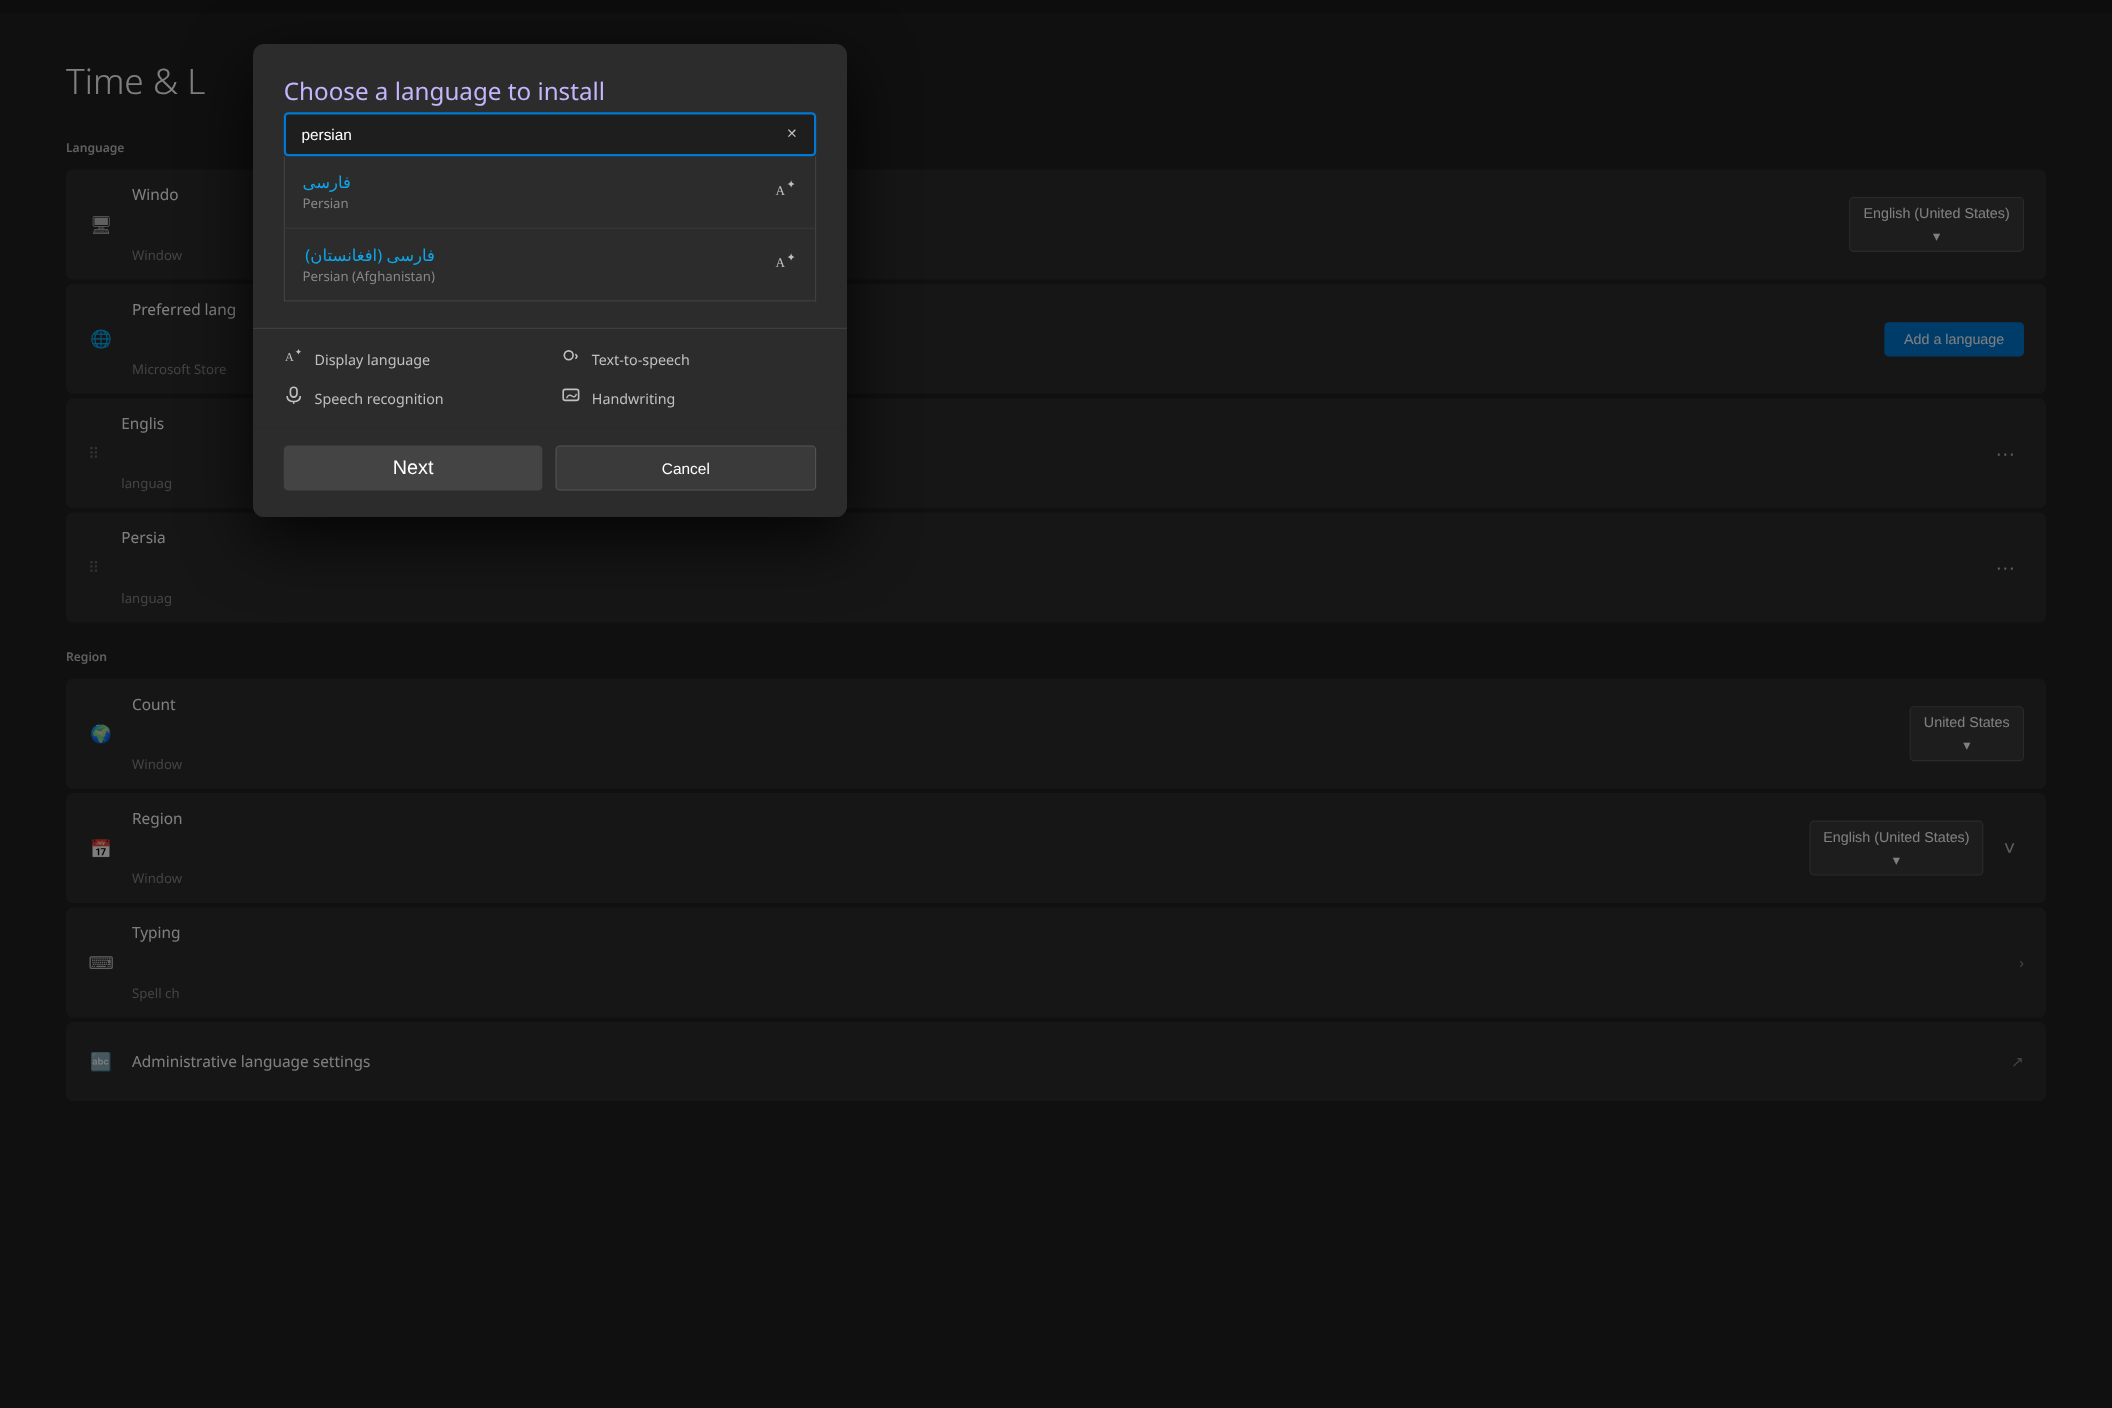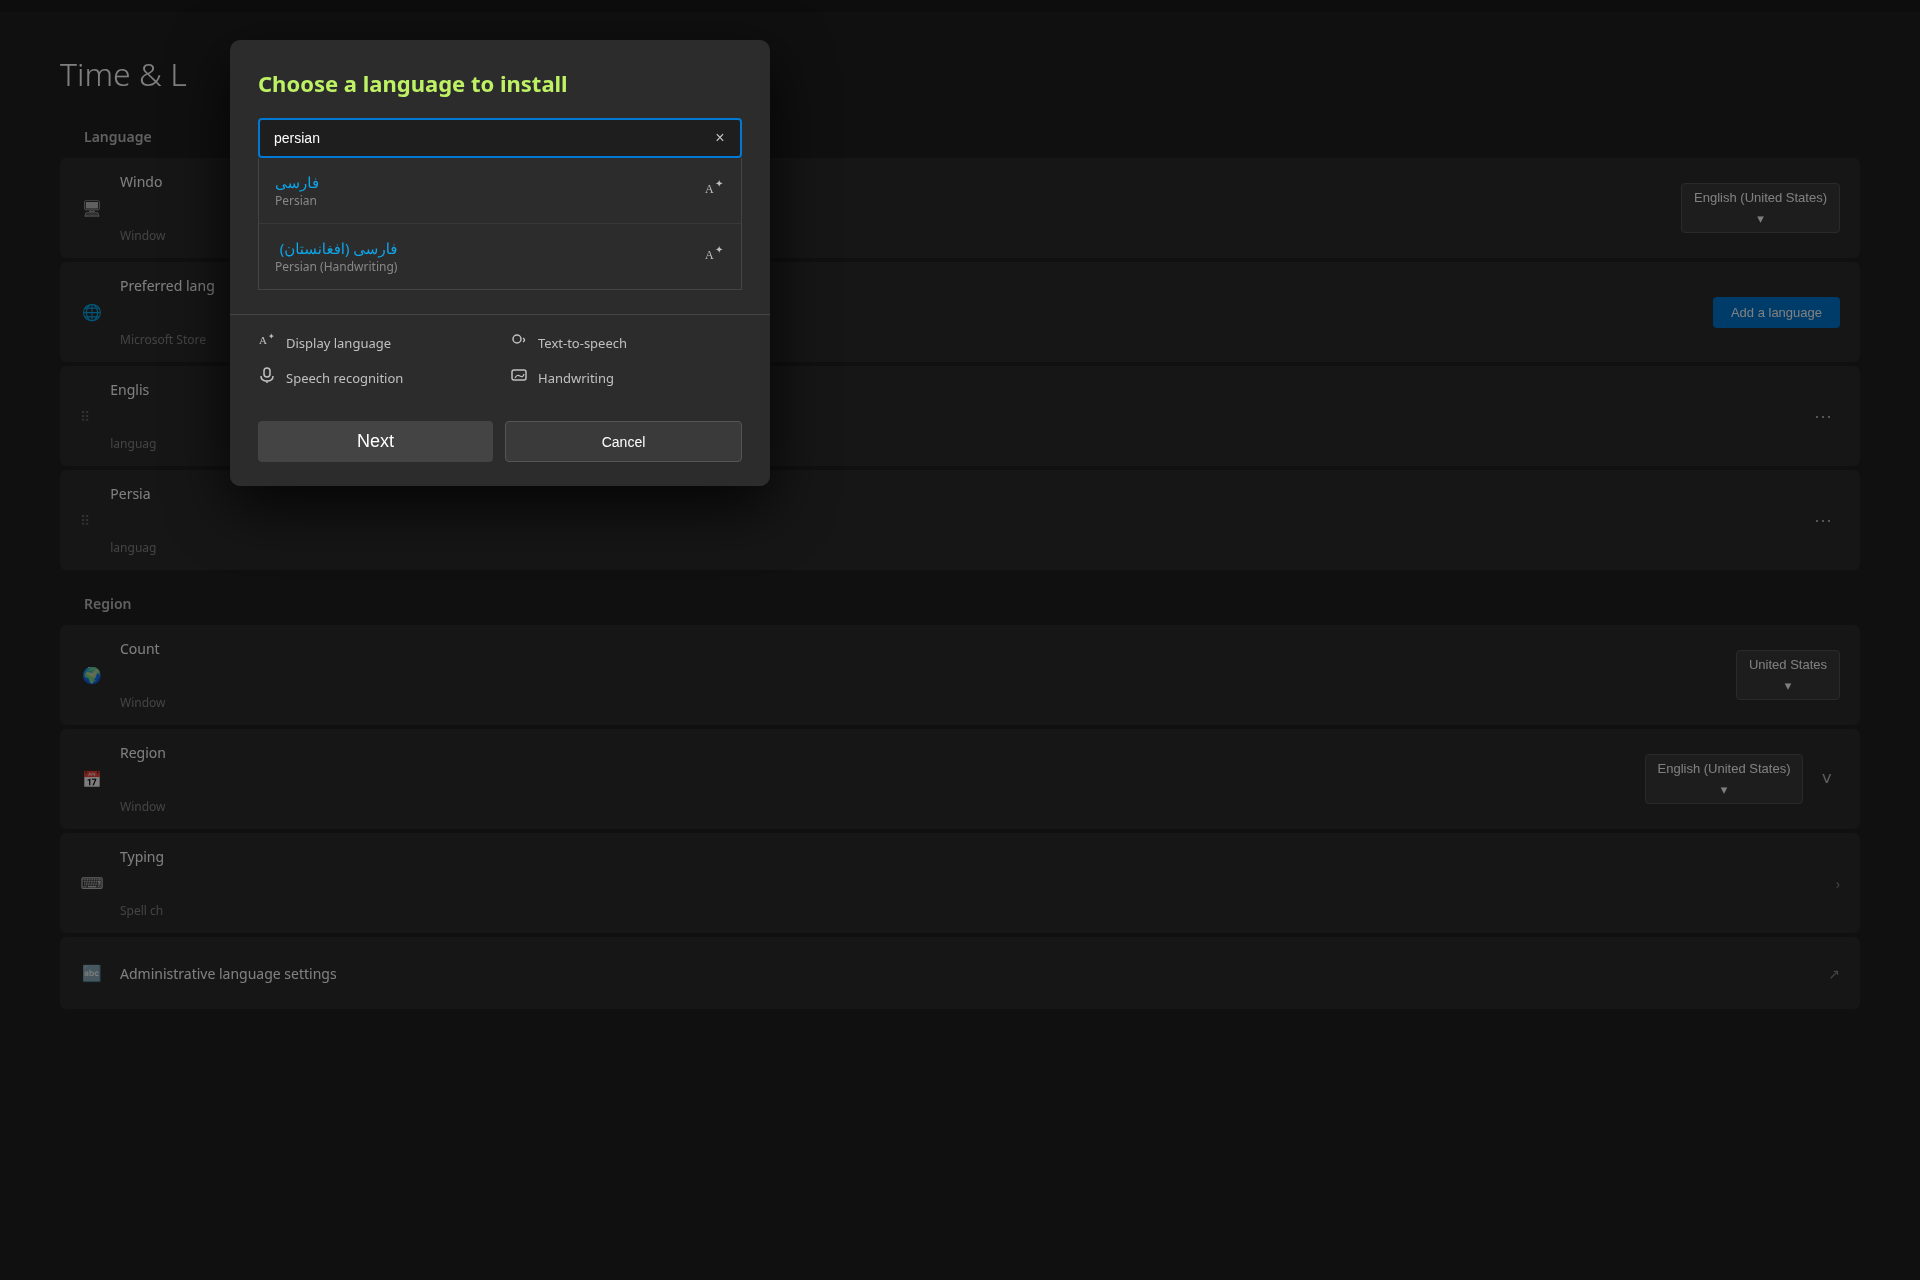--- a/index.html
+++ b/index.html
@@ -45,26 +45,25 @@
       background: #202020;
       padding: 40px 60px;
     }
     .settings-title {
       font-size: 32px;
       font-weight: 300;
       color: #ffffff;
       margin-bottom: 32px;
     }
     .section-label {
-      font-size: 14px;
+      font-size: 11px;
       font-weight: 600;
       color: #c0c0c0;
       margin-bottom: 12px;
       margin-top: 24px;
-      margin-left: 24px;
     }
     .settings-row {
       display: flex;
       align-items: center;
       background: #2d2d2d;
       border-radius: 6px;
       padding: 14px 20px;
       margin-bottom: 4px;
       min-height: 72px;
       justify-content: space-between;
@@ -176,23 +175,23 @@
       border-radius: 10px;
       z-index: 20;
       overflow: hidden;
       box-shadow: 0 20px 60px rgba(0,0,0,0.8);
     }
     .dialog-content {
       padding: 28px 28px 24px;
     }
     .dialog-title {
       font-size: 22px;
-      font-weight: 700;
-      color: #bef264;
-      margin-bottom: 20px;
+      font-weight: 400;
+      color: #c4b5fd;
+      margin-bottom: 4px;
     }
 
     
     .search-container {
       position: relative;
       margin-bottom: 0;
     }
     .search-input {
       width: 100%;
       background: #1e1e1e;
@@ -460,21 +459,21 @@
         <div class="result-icon">
           <svg width="22" height="22" viewBox="0 0 22 22" fill="none">
             <text x="2" y="16" font-size="12" fill="#c0c0c0" font-family="serif">A</text>
             <text x="12" y="10" font-size="10" fill="#c0c0c0" font-family="sans-serif">✦</text>
           </svg>
         </div>
       </div>
       <div class="result-item">
         <div class="result-item-text">
           <div class="result-native">فارسی (افغانستان)</div>
-          <div class="result-english">Persian (Handwriting)</div>
+          <div class="result-english">Persian (Afghanistan)</div>
         </div>
         <div class="result-icon">
           <svg width="22" height="22" viewBox="0 0 22 22" fill="none">
             <text x="2" y="16" font-size="12" fill="#c0c0c0" font-family="serif">A</text>
             <text x="12" y="10" font-size="10" fill="#c0c0c0" font-family="sans-serif">✦</text>
           </svg>
         </div>
       </div>
     </div>
   </div>

